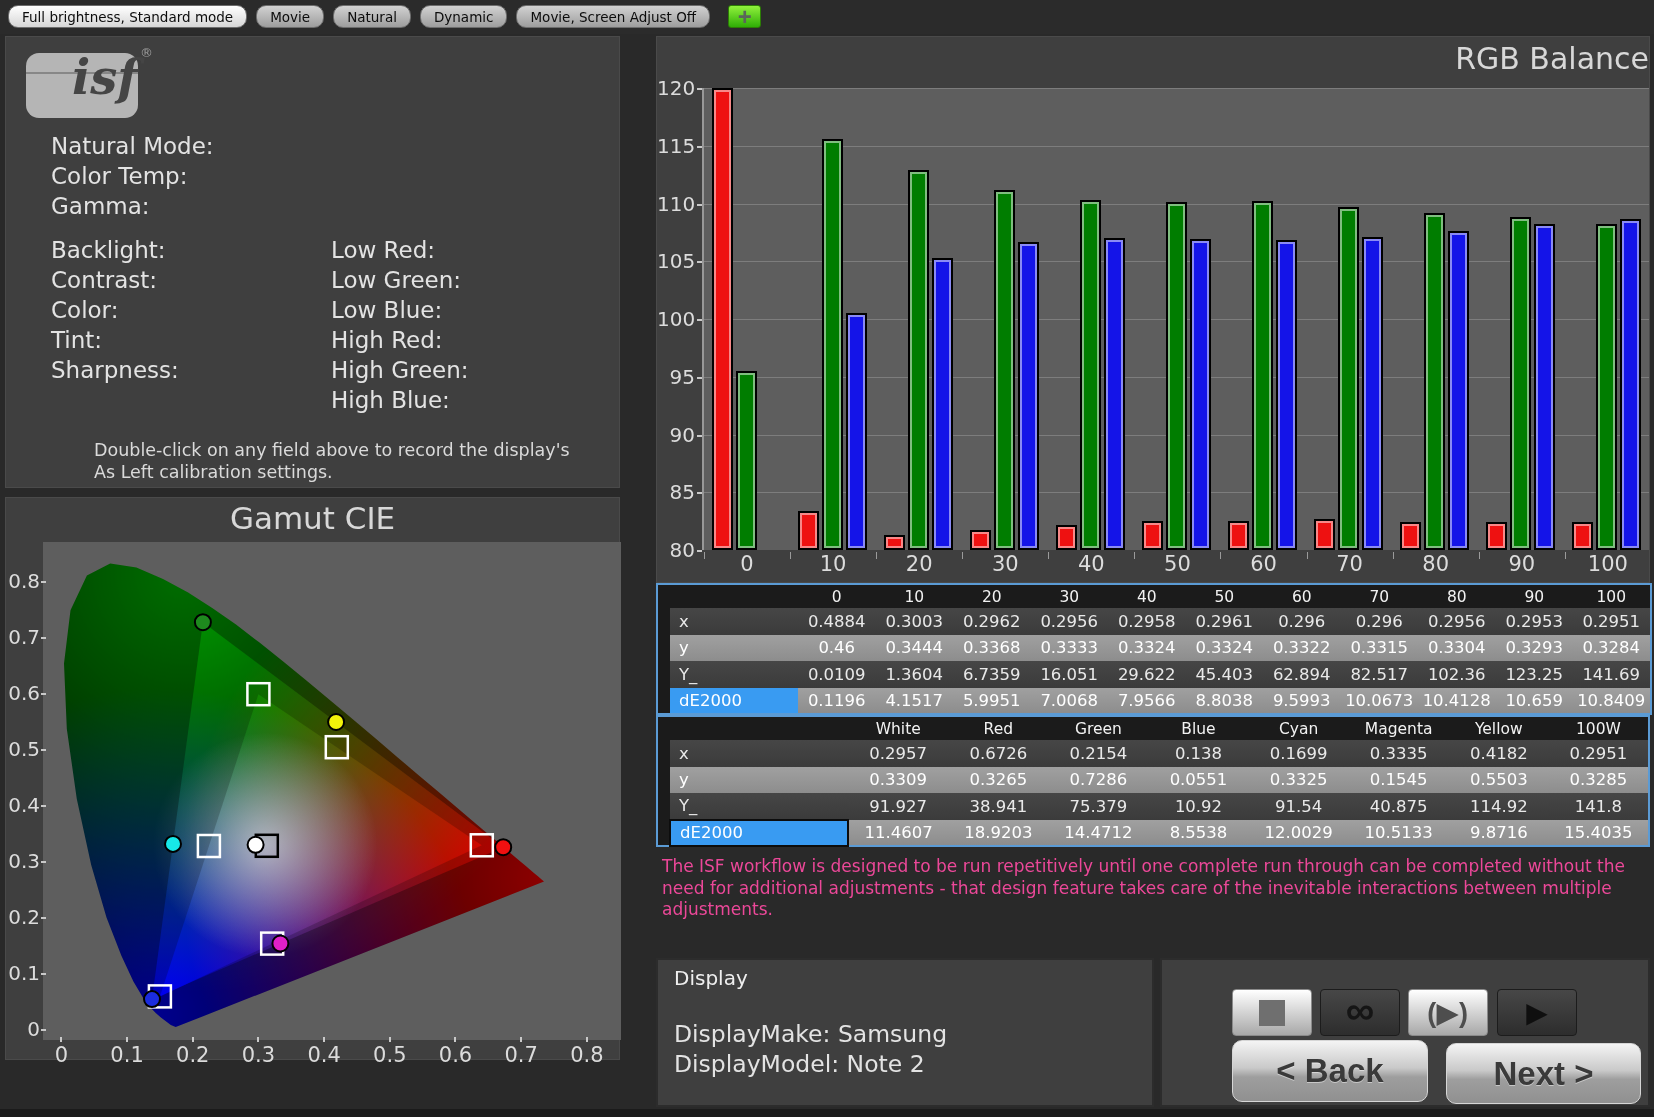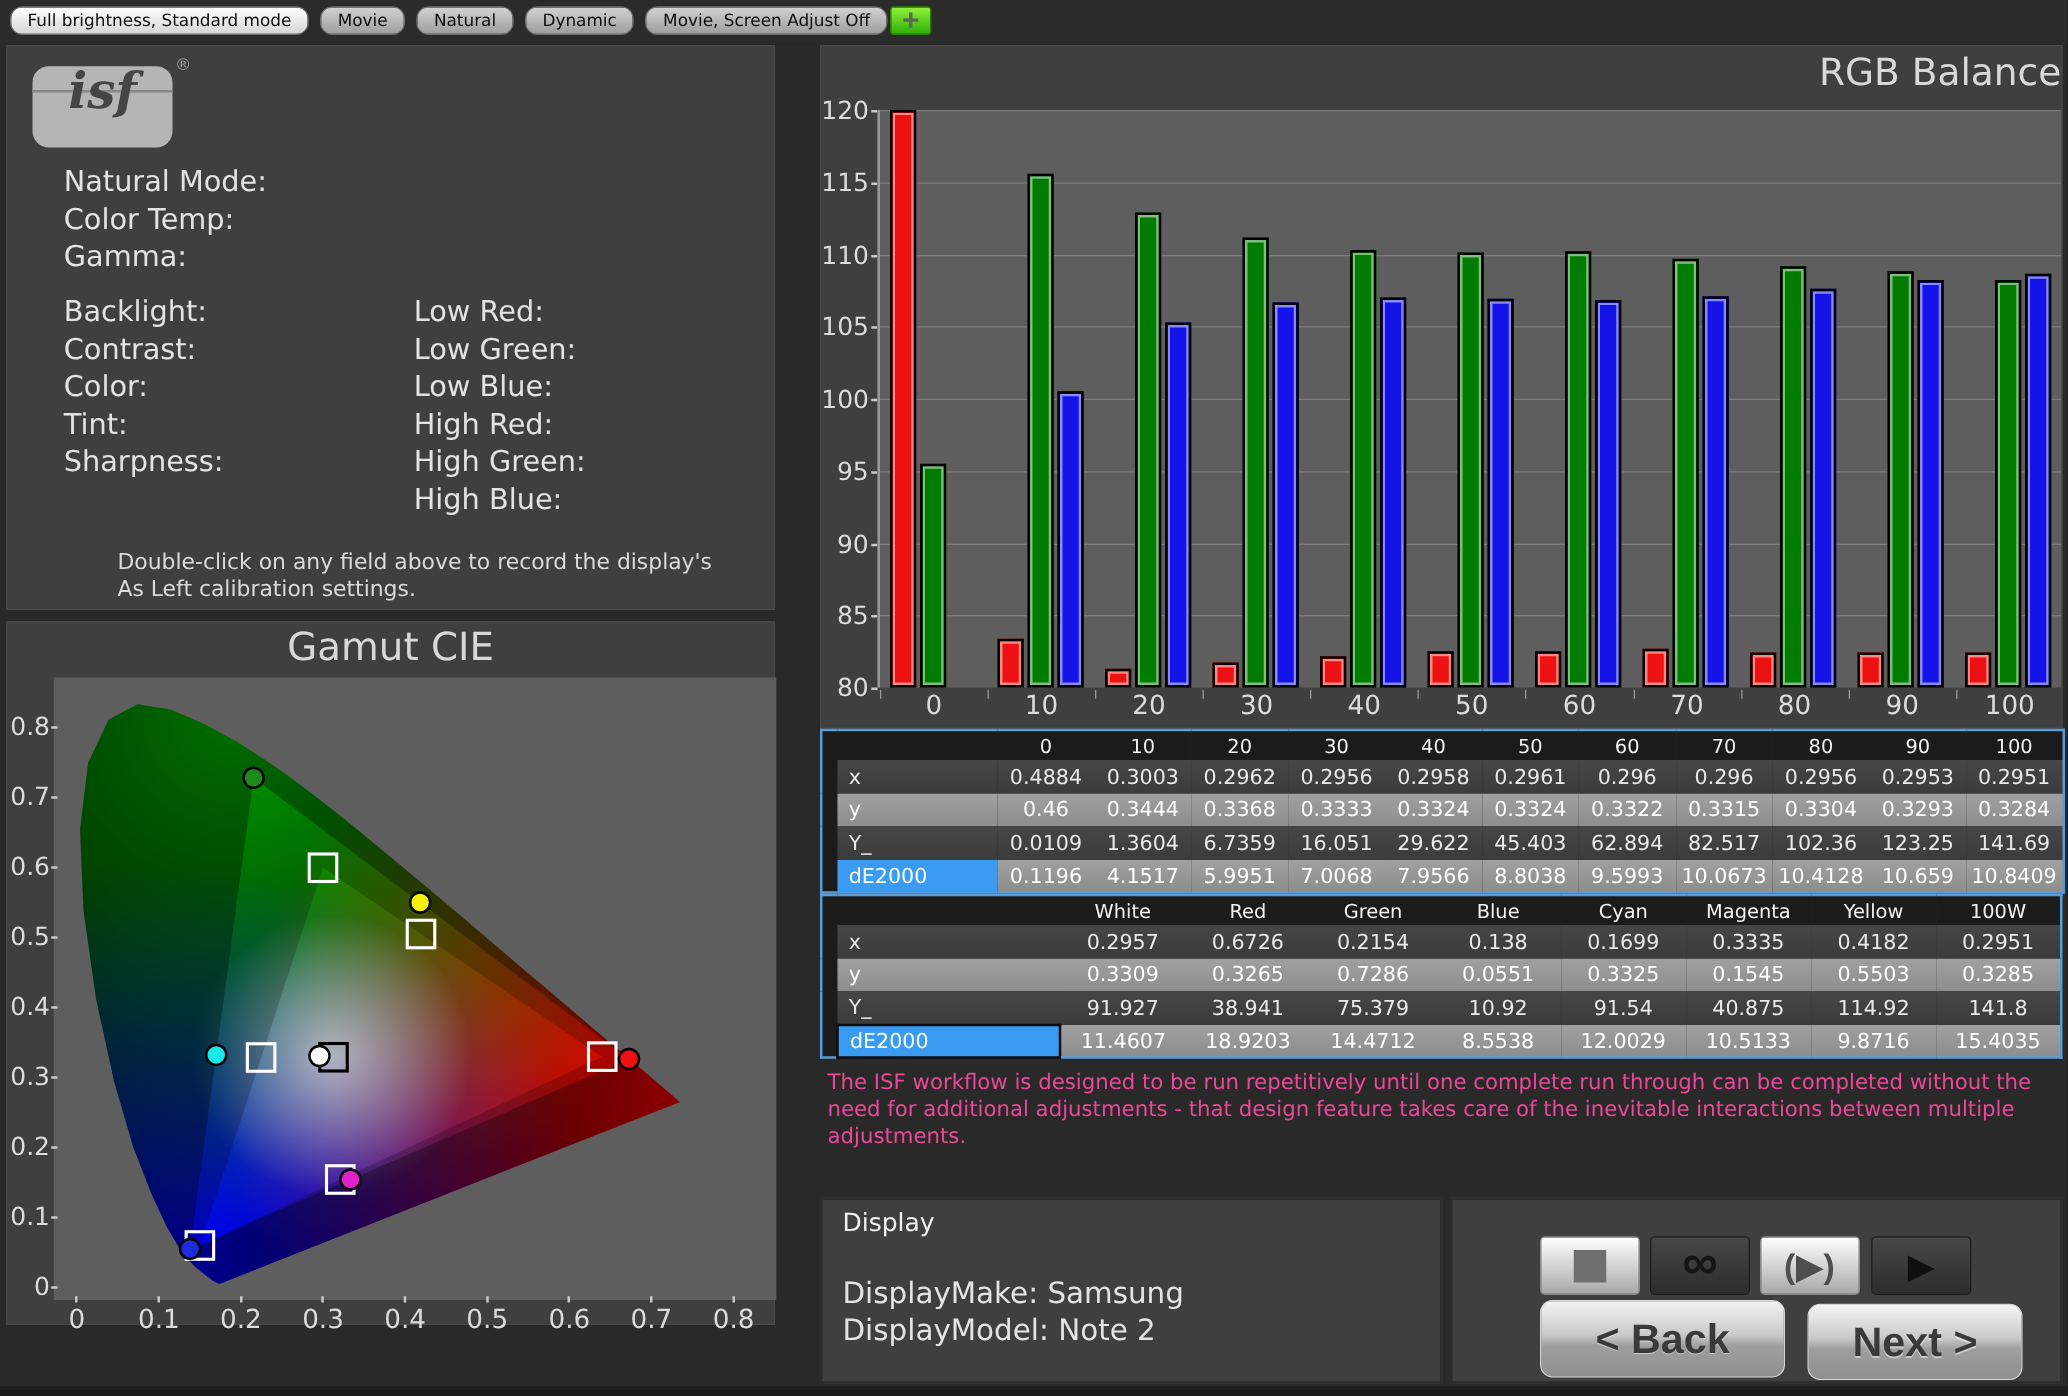--- a/index.html
+++ b/index.html
@@ -3,39 +3,39 @@
 <meta charset="utf-8">
 <style>
   * { margin:0; padding:0; box-sizing:border-box; }
   html,body { background:#1d1d1d; }
   .app {
     position:relative; width:1654px; height:1117px; overflow:hidden;
     background:#292929; font-family:"DejaVu Sans","Liberation Sans",sans-serif;
     color:#e3e3e3; user-select:none;
   }
   
-  .toolbar { position:absolute; left:0; top:0; width:100%; height:34px; background:#2b2b2b; display:flex; align-items:flex-start; padding:5px 0 0 8px; gap:2px; }
+  .toolbar { position:absolute; left:0; top:0; width:100%; height:34px; background:#2b2b2b; display:flex; align-items:flex-start; padding:5px 0 0 8px; gap:18px; }
   .tb-btn {
     height:23px; padding:0 13px; border-radius:10px; border:1px solid #6d6d6d;
     background:linear-gradient(#d2d2d2,#9d9d9d); color:#0c0c0c; font-size:13.5px;
     display:flex; align-items:center; white-space:nowrap; cursor:pointer;
   }
   .tb-btn.sel { background:linear-gradient(#ffffff,#d6d6d6); }
   .add-btn {
     width:33px; height:23px; border:1px solid #2c7d05; border-radius:3px;
     background:linear-gradient(#90f13c,#2fae06); display:flex; align-items:center; justify-content:center;
     color:#5a665a; font-size:24px; font-weight:bold; line-height:18px; cursor:pointer;
   }
   
   .panel { position:absolute; background:#3f3f3f; border:1px solid #4a4a4a; }
   
   .info-panel { left:5px; top:36px; width:615px; height:452px; }
   .isf-logo { position:absolute; left:20px; top:16px; width:112px; height:65px; background:#b5b5b5; border-radius:13px; }
   .isf-rule { position:absolute; left:0; right:0; top:19px; height:2px; background:#878787; }
-  .isf-text { position:absolute; width:100%; text-align:center; top:-4px; font-family:"DejaVu Serif","Liberation Serif",serif; font-style:italic; font-weight:bold; font-size:40px; color:#454545; }
+  .isf-text { position:absolute; width:100%; text-align:right; top:-4px; font-family:"DejaVu Serif","Liberation Serif",serif; font-style:italic; font-weight:bold; font-size:48px; color:#454545; }
   .isf-reg { position:absolute; right:-15px; top:-8px; font-size:13px; color:#9d9d9d; }
   .top-fields { position:absolute; left:45px; top:94px; font-size:23px; line-height:30px; }
   .fields-cols { position:absolute; left:45px; top:198px; display:flex; font-size:23px; line-height:30px; }
   .fields-col.first { width:280px; }
   .info-note { position:absolute; left:88px; top:402px; font-size:17.5px; line-height:22px; color:#dadada; }
   
   .gamut-panel { left:5px; top:497px; width:615px; height:563px; border-color:#4a4a4a; }
   .gamut-title { position:absolute; top:2px; width:100%; text-align:center; font-size:31px; color:#d8d8d8; }
   .gamut-chart { position:absolute; left:0; top:40px; right:0; bottom:0; }
   .gamut-plot { position:absolute; left:37px; top:4px; width:578px; height:498px; background:#5e5e5e; }
@@ -76,21 +76,21 @@
   .nav-panel { left:1160px; top:958px; width:490px; height:149px; border:2px solid #2c2c2c; }
   .media-btn { position:absolute; top:29px; width:80px; height:47px; border-radius:4px; display:flex; align-items:center; justify-content:center; cursor:pointer; }
   .media-btn.lite { background:linear-gradient(#ffffff,#a8a8a8); border:1px solid #8a8a8a; }
   .media-btn.darkb { background:linear-gradient(#474747,#2d2d2d); border:1px solid #1c1c1c; }
   .stop-square { width:26px; height:26px; background:#6f6f6f; }
   .inf-glyph { font-size:40px; font-weight:bold; color:#151515; line-height:40px; margin-top:-6px; }
   .ponce-glyph { font-size:27px; font-weight:bold; color:#4e4e4e; letter-spacing:1px; }
   .play-glyph { font-size:28px; color:#0f0f0f; }
   .nav-btn { position:absolute; border-radius:10px; border:1px solid #d6d6d6; background:linear-gradient(#f4f4f4 0%,#c9c9c9 45%,#9e9e9e 60%,#909090 100%); color:#3a3a3a; font-weight:bold; font-size:33px; display:flex; align-items:center; justify-content:center; text-shadow:0 1px 0 rgba(255,255,255,0.45); cursor:pointer; }
   .back-btn { left:70px; top:80px; width:196px; height:62px; }
-  .next-btn { left:284px; top:83px; width:172px; height:61px; }
+  .next-btn { left:284px; top:83px; width:195px; height:61px; }
   .bottom-strip { position:absolute; left:0; top:1109px; width:100%; height:8px; background:#1b1b1b; }
 </style>
 </head>
 <body>
 
 <div class="app">
 
   <div class="toolbar">
     <div id="toolbar-buttons" style="display:flex;gap:9px;">
         <div class="tb-btn sel">Full brightness, Standard mode</div>

